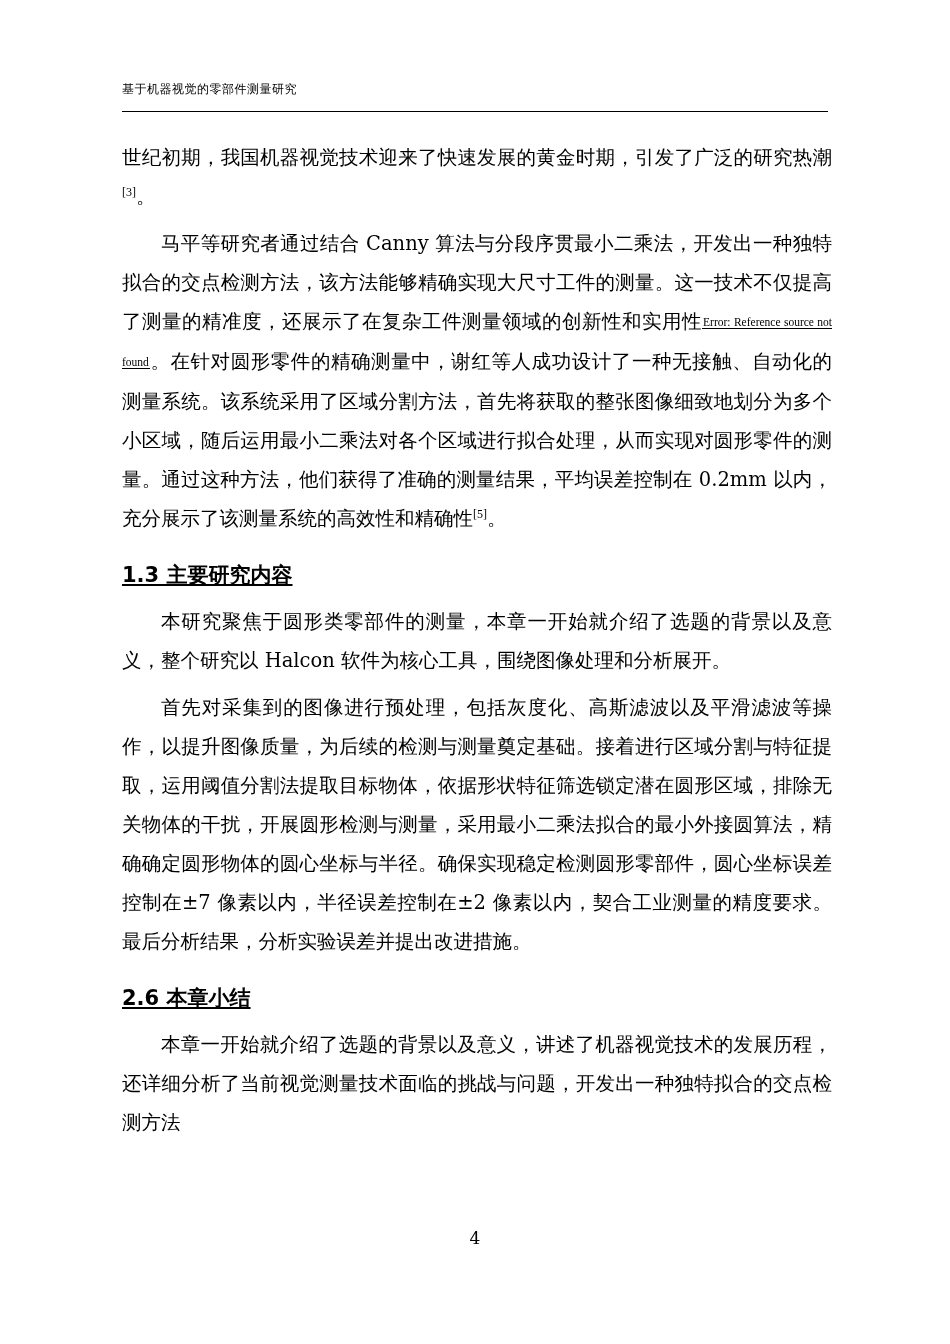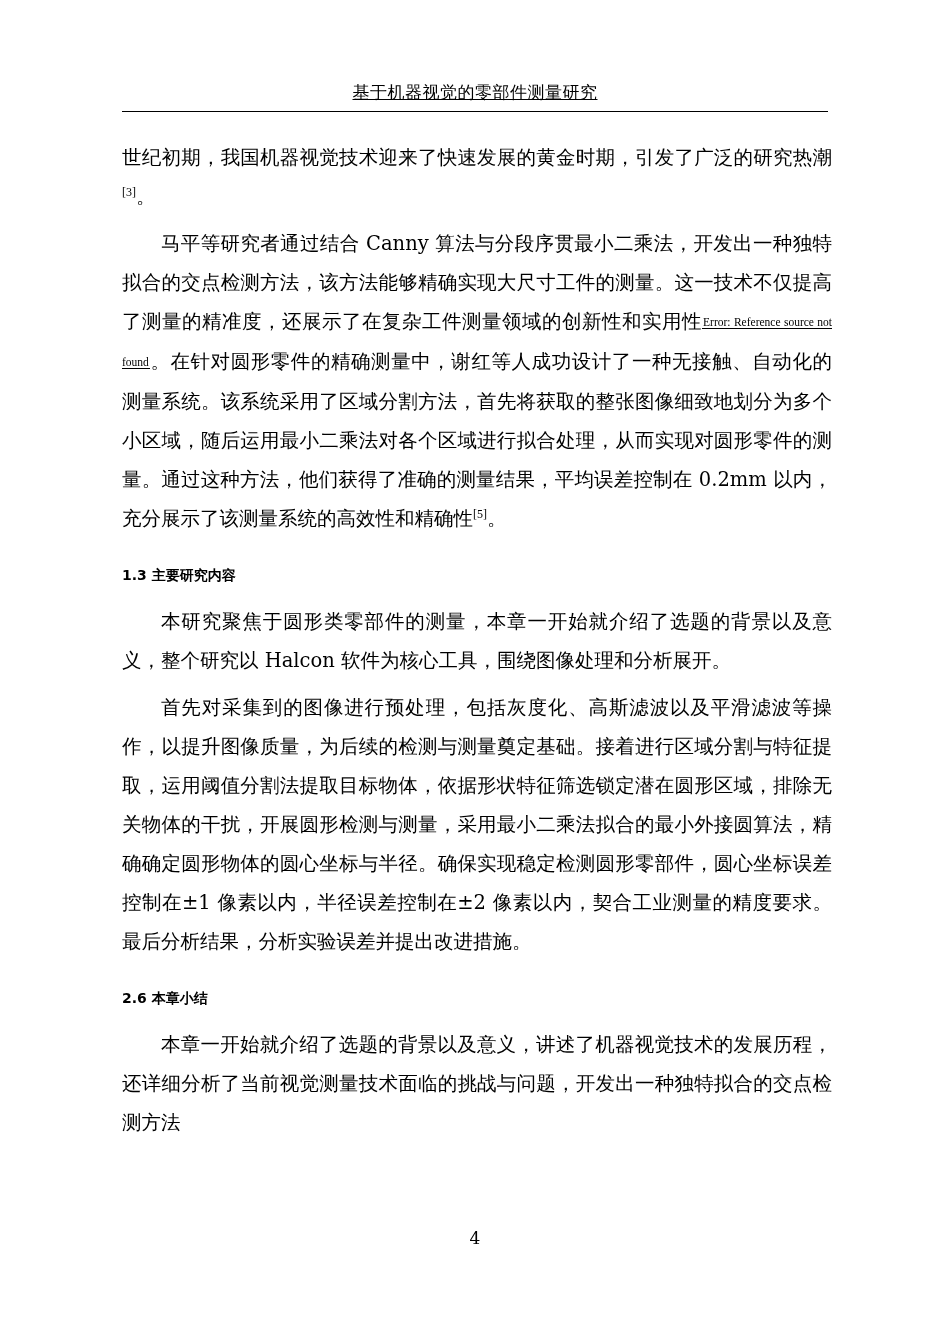--- a/index.html
+++ b/index.html
@@ -21,26 +21,24 @@
     width: 950px;
     height: 1344px;
     background: #ffffff;
     box-sizing: border-box;
   }
   .header {
     position: absolute;
     left: 122px;
     top: 82px;
     width: 706px;
-    text-align: center;
-    font-size: 17px;
+    font-size: 12px;
     line-height: 1.2;
     font-family: "DejaVu Serif", "Liberation Serif", serif;
     letter-spacing: 0.5px;
-    text-decoration: underline;
   }
   .header-rule {
     position: absolute;
     left: 122px;
     top: 111px;
     width: 706px;
     height: 1px;
     background: #000000;
   }
   .content {
@@ -56,25 +54,26 @@
     text-align: justify;
     text-justify: inter-ideograph;
     font-family: "DejaVu Serif", "Liberation Serif", serif;
     letter-spacing: 0px;
   }
   p.indent {
     text-indent: 39px;
   }
   h2.heading {
     margin: 18px 0 4px 0;
-    font-size: 14px;
+    font-size: 21px;
     line-height: 38px;
     font-weight: bold;
     font-family: "DejaVu Sans", "Liberation Sans", sans-serif;
     letter-spacing: 0px;
+    text-decoration: underline;
   }
   sup.ref {
     font-size: 12px;
     vertical-align: super;
     line-height: 0;
   }
   .err {
     font-size: 11.5px;
     font-family: "Liberation Serif", serif;
     border-bottom: 1px solid #000;
@@ -104,21 +103,21 @@
 
     <p class="body-text"><span>世纪初期，我国机器视觉技术迎来了快速发展的黄金时期，引发了广泛的研究热潮</span><sup class="ref lat">[3]</sup><span>。</span></p>
 
 
     <p class="body-text indent"><span>马平等研究者通过结合 Canny 算法与分段序贯最小二乘法，开发出一种独特拟合的交点检测方法，该方法能够精确实现大尺寸工件的测量。这一技术不仅提高了测量的精准度，还展示了在复杂工件测量领域的创新性和实用性</span><span class="err">Error: Reference source not found</span><span>。在针对圆形零件的精确测量中，谢红等人成功设计了一种无接触、自动化的测量系统。该系统采用了区域分割方法，首先将获取的整张图像细致地划分为多个小区域，随后运用最小二乘法对各个区域进行拟合处理，从而实现对圆形零件的测量。通过这种方法，他们获得了准确的测量结果，平均误差控制在 0.2mm 以内，充分展示了该测量系统的高效性和精确性</span><sup class="ref lat">[5]</sup><span>。</span></p>
 
     <h2 class="heading">1.3 主要研究内容</h2>
 
     <p class="body-text indent">本研究聚焦于圆形类零部件的测量，本章一开始就介绍了选题的背景以及意义，整个研究以 Halcon 软件为核心工具，围绕图像处理和分析展开。</p>
 
-    <p class="body-text indent">首先对采集到的图像进行预处理，包括灰度化、高斯滤波以及平滑滤波等操作，以提升图像质量，为后续的检测与测量奠定基础。接着进行区域分割与特征提取，运用阈值分割法提取目标物体，依据形状特征筛选锁定潜在圆形区域，排除无关物体的干扰，开展圆形检测与测量，采用最小二乘法拟合的最小外接圆算法，精确确定圆形物体的圆心坐标与半径。确保实现稳定检测圆形零部件，圆心坐标误差控制在±1 像素以内，半径误差控制在±2 像素以内，契合工业测量的精度要求。最后分析结果，分析实验误差并提出改进措施。</p>
+    <p class="body-text indent">首先对采集到的图像进行预处理，包括灰度化、高斯滤波以及平滑滤波等操作，以提升图像质量，为后续的检测与测量奠定基础。接着进行区域分割与特征提取，运用阈值分割法提取目标物体，依据形状特征筛选锁定潜在圆形区域，排除无关物体的干扰，开展圆形检测与测量，采用最小二乘法拟合的最小外接圆算法，精确确定圆形物体的圆心坐标与半径。确保实现稳定检测圆形零部件，圆心坐标误差控制在±7 像素以内，半径误差控制在±2 像素以内，契合工业测量的精度要求。最后分析结果，分析实验误差并提出改进措施。</p>
 
     <h2 class="heading">2.6 本章小结</h2>
 
     <p class="body-text indent">本章一开始就介绍了选题的背景以及意义，讲述了机器视觉技术的发展历程，还详细分析了当前视觉测量技术面临的挑战与问题，开发出一种独特拟合的交点检测方法</p>
 
   </div>
 
   <div class="footer">4</div>
 
 </div>

